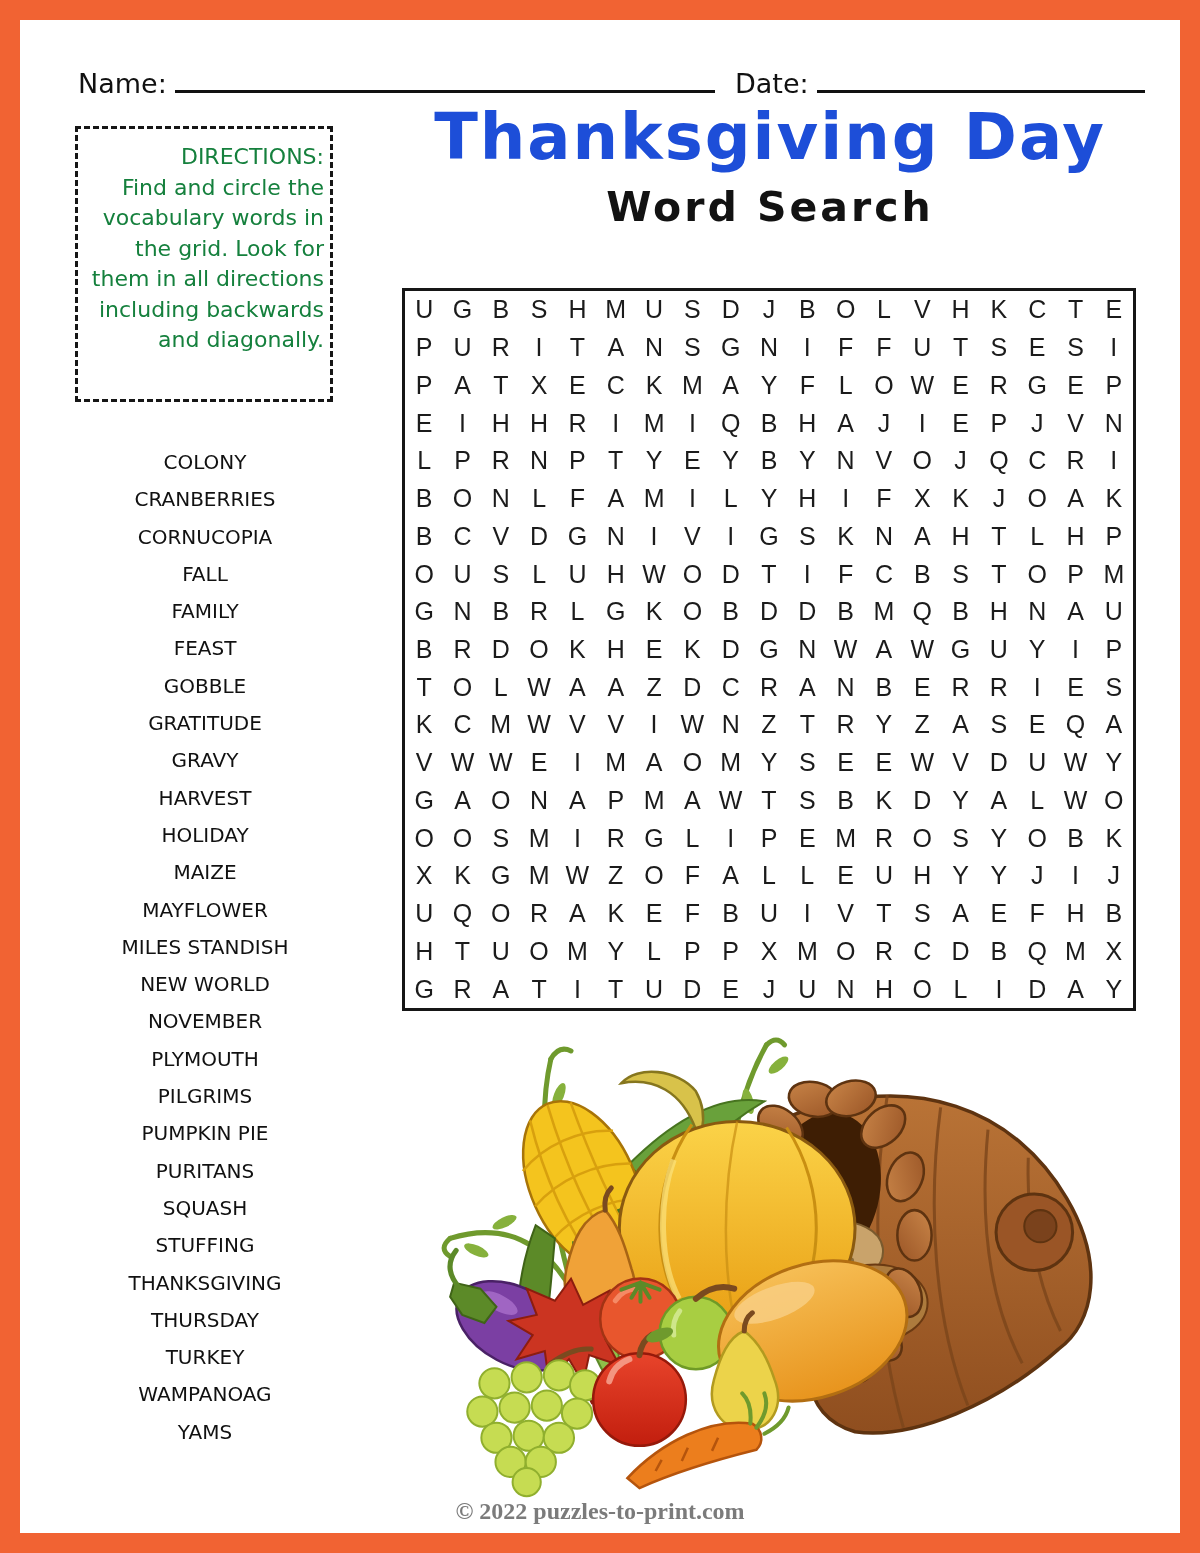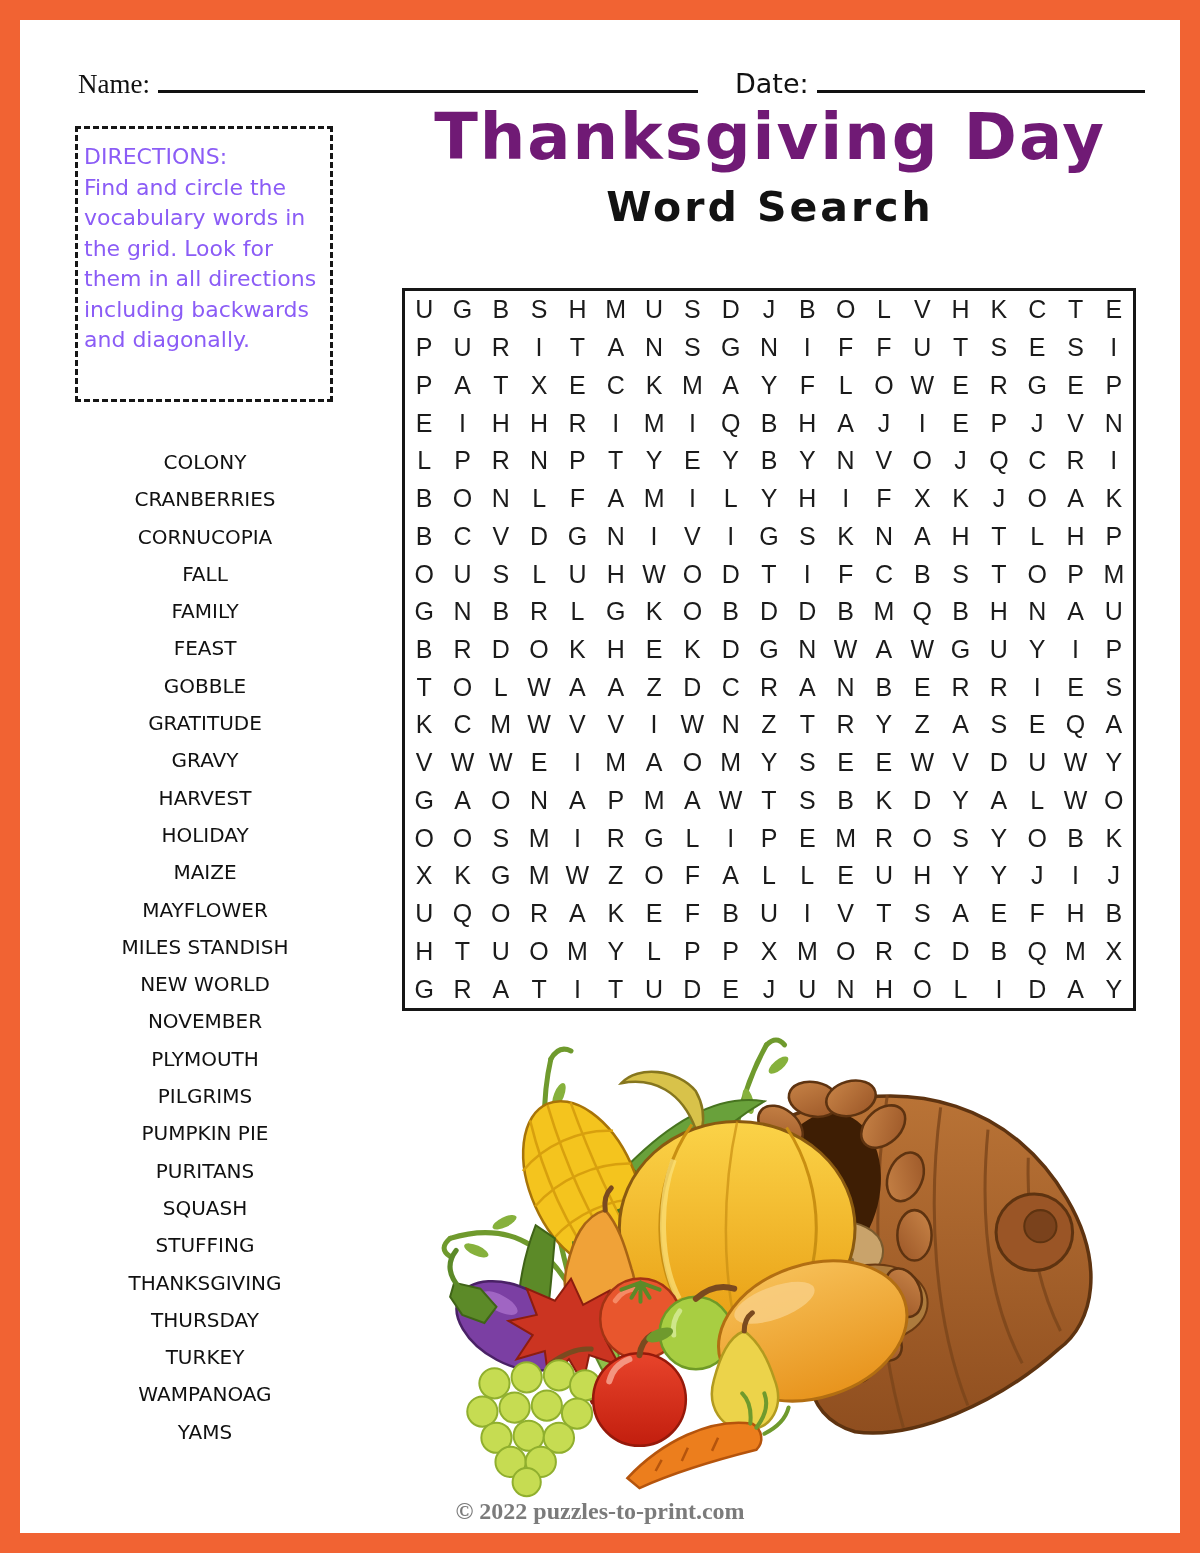--- a/index.html
+++ b/index.html
@@ -7,36 +7,36 @@
     position:relative;
     width:1200px;height:1553px;
     box-sizing:border-box;
     border:20px solid #F16333;
     background:#ffffff;
     font-family:"DejaVu Sans",sans-serif;
     overflow:hidden;
   }
   
   .hdr-group{position:absolute;top:46px;white-space:nowrap;font-size:27px;color:#111;}
-  .hdr-name{left:58px;font-family:Liberation Serif, serif;}
+  .hdr-name{left:58px;}
   .hdr-date{left:715px;}
   .fill-line{display:inline-block;border-bottom:3px solid #111;height:24px;vertical-align:baseline;margin-left:8px;}
   .name-line{width:540px;}
   .date-line{width:328px;}
 
   
   .title-block{position:absolute;left:380px;top:84px;width:740px;text-align:center;}
   .title{font-size:64px;font-weight:bold;color:#F0672E;letter-spacing:2px;line-height:1.05;}
   .subtitle{font-size:41px;font-weight:bold;color:#121212;margin-top:12px;letter-spacing:3px;}
 
   
   .directions{
     position:absolute;left:55px;top:106px;width:258px;height:276px;
     box-sizing:border-box;border:3px dashed #161616;
-    text-align:left;font-size:22px;line-height:30.5px;color:#8b5cf6;
+    text-align:right;font-size:22px;line-height:30.5px;color:#15803d;
     padding:13px 6px;
   }
 
   
   .word-list{
     position:absolute;left:40px;top:424px;width:290px;
     text-align:center;font-size:20px;line-height:37.3px;color:#111;
   }
 
   
@@ -70,21 +70,21 @@
 <div class="page" style="border-color: rgb(241, 99, 51);">
 
   <div class="hdr-group hdr-name">
     <span>Name:</span><span class="fill-line name-line"></span>
   </div>
   <div class="hdr-group hdr-date">
     <span>Date:</span><span class="fill-line date-line"></span>
   </div>
 
   <div class="title-block">
-    <div class="title" style="color: #701a75;">Thanksgiving Day</div>
+    <div class="title" style="color: #1d4ed8;">Thanksgiving Day</div>
     <div class="subtitle">Word Search</div>
   </div>
 
   <div class="directions">
     <div>DIRECTIONS:</div>
     <div>Find and circle the vocabulary words in the grid.  Look for them in all directions including backwards and diagonally.</div>
   </div>
 
   <div class="word-list">
       <div>COLONY</div>

